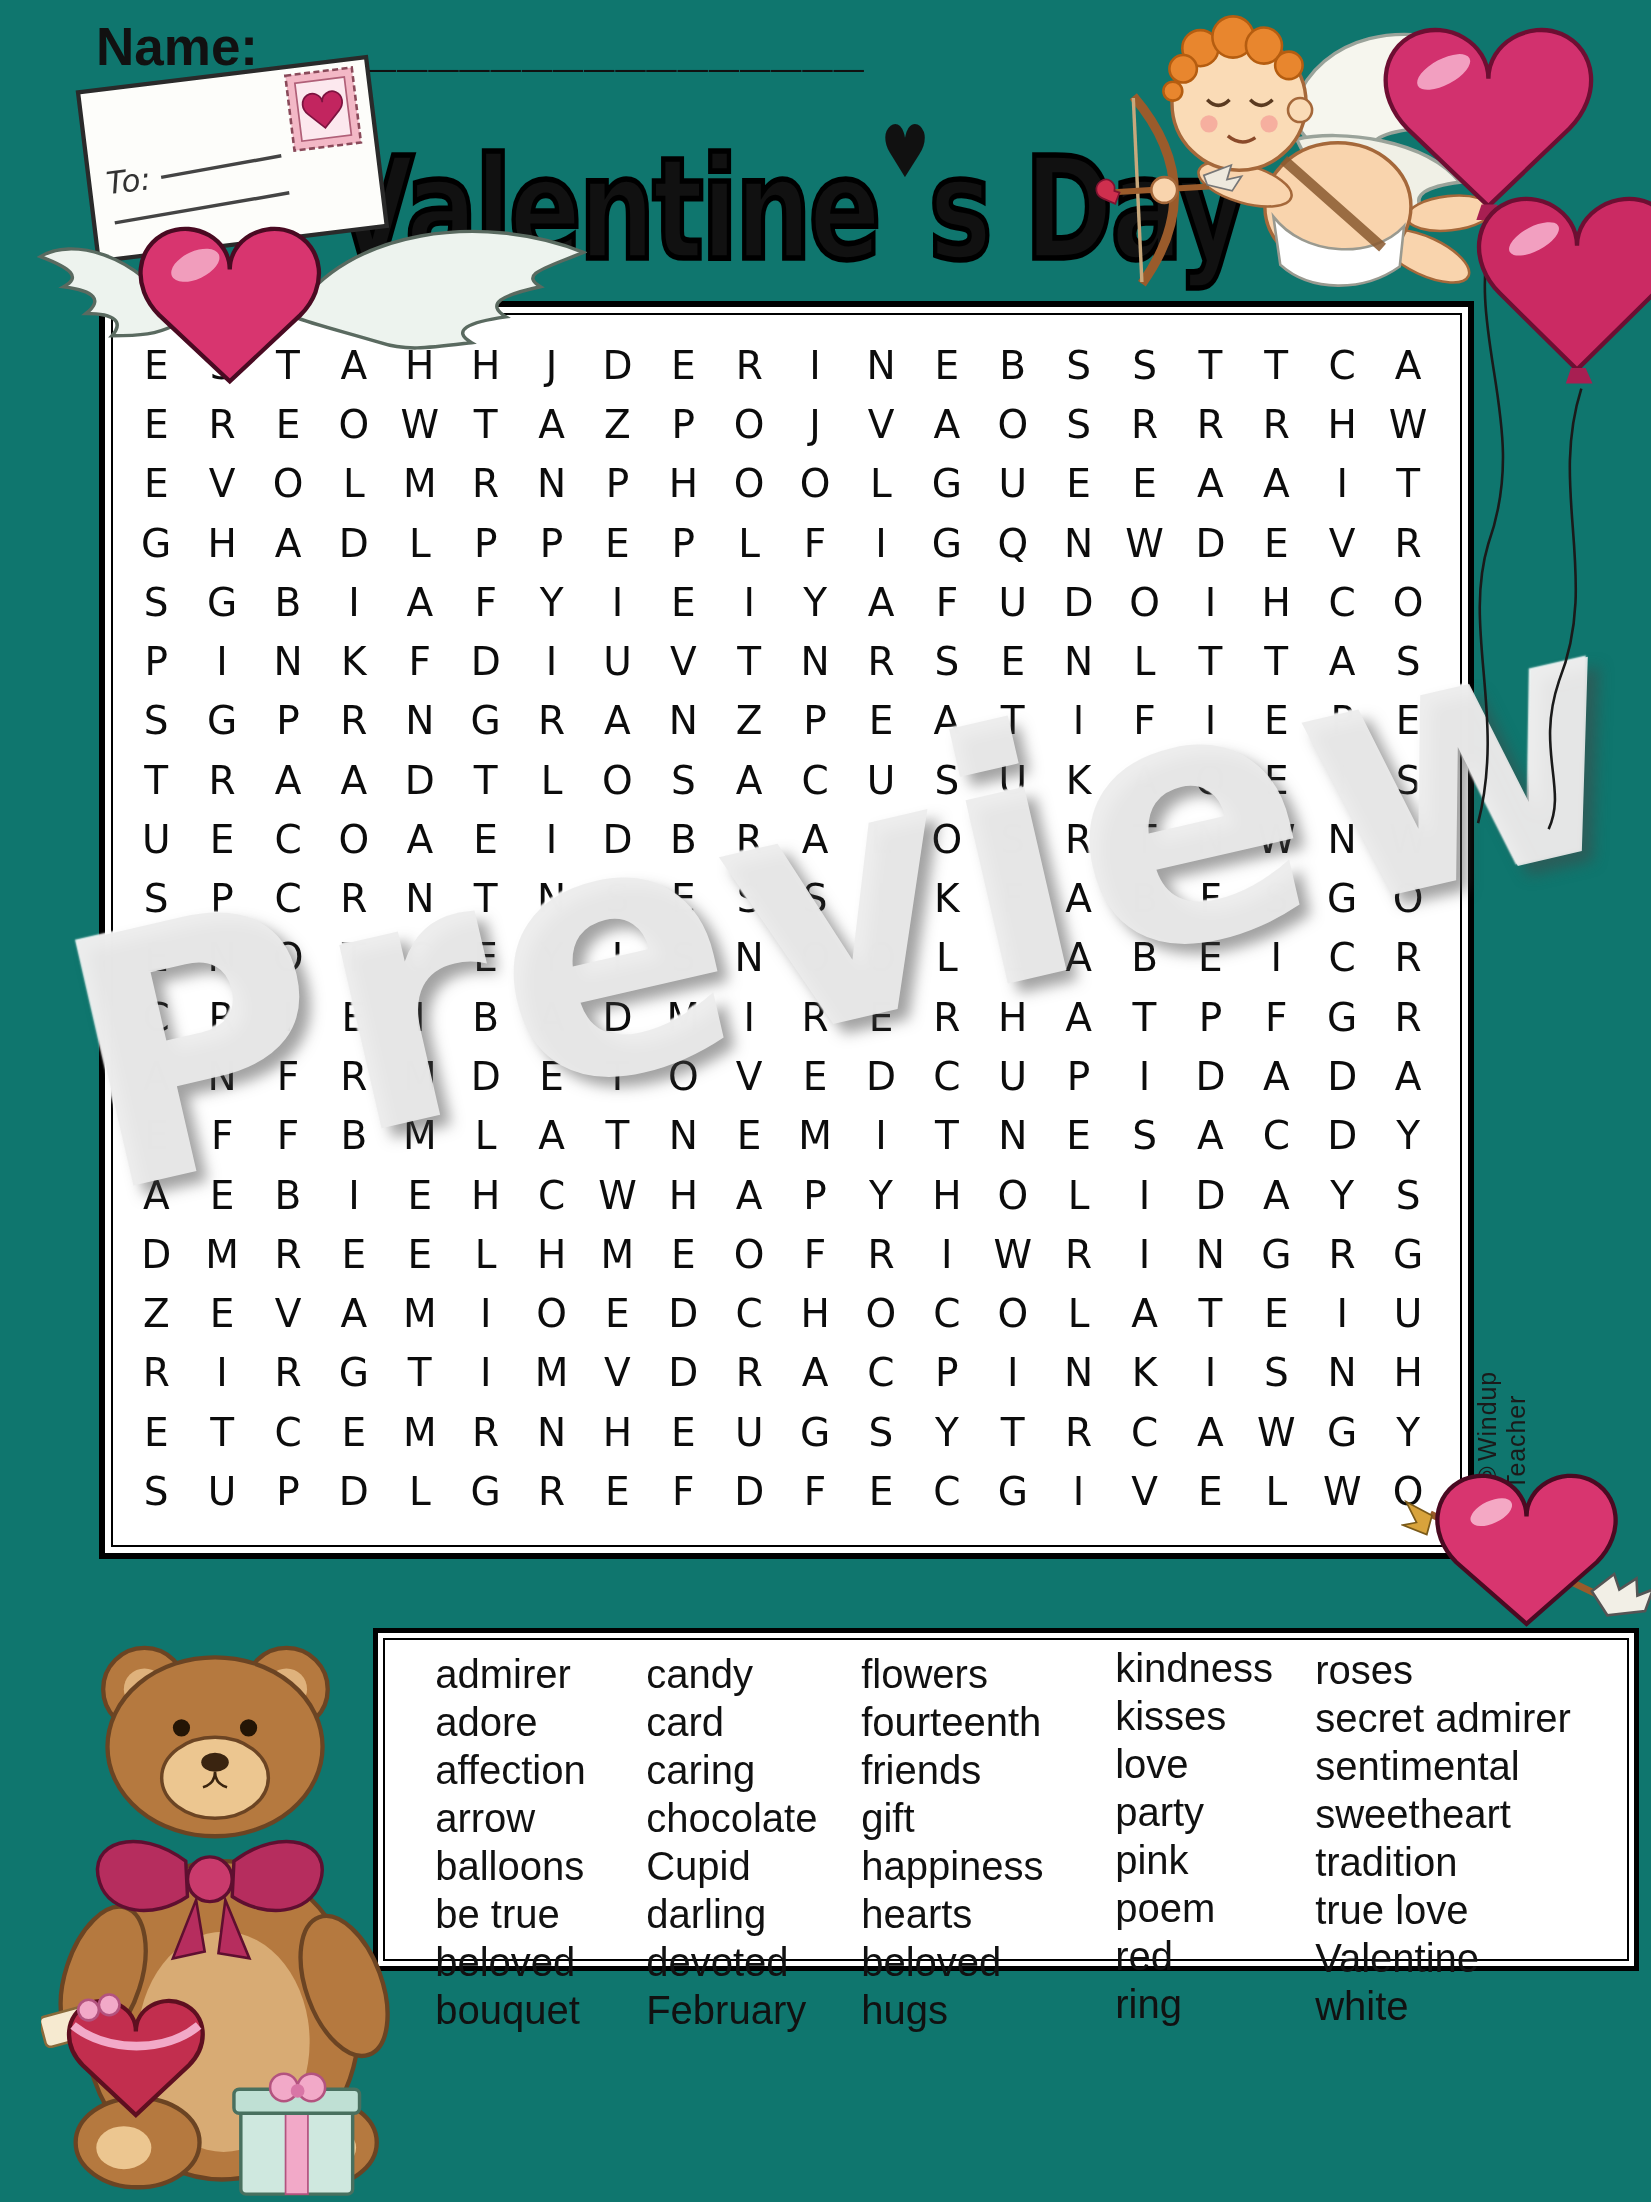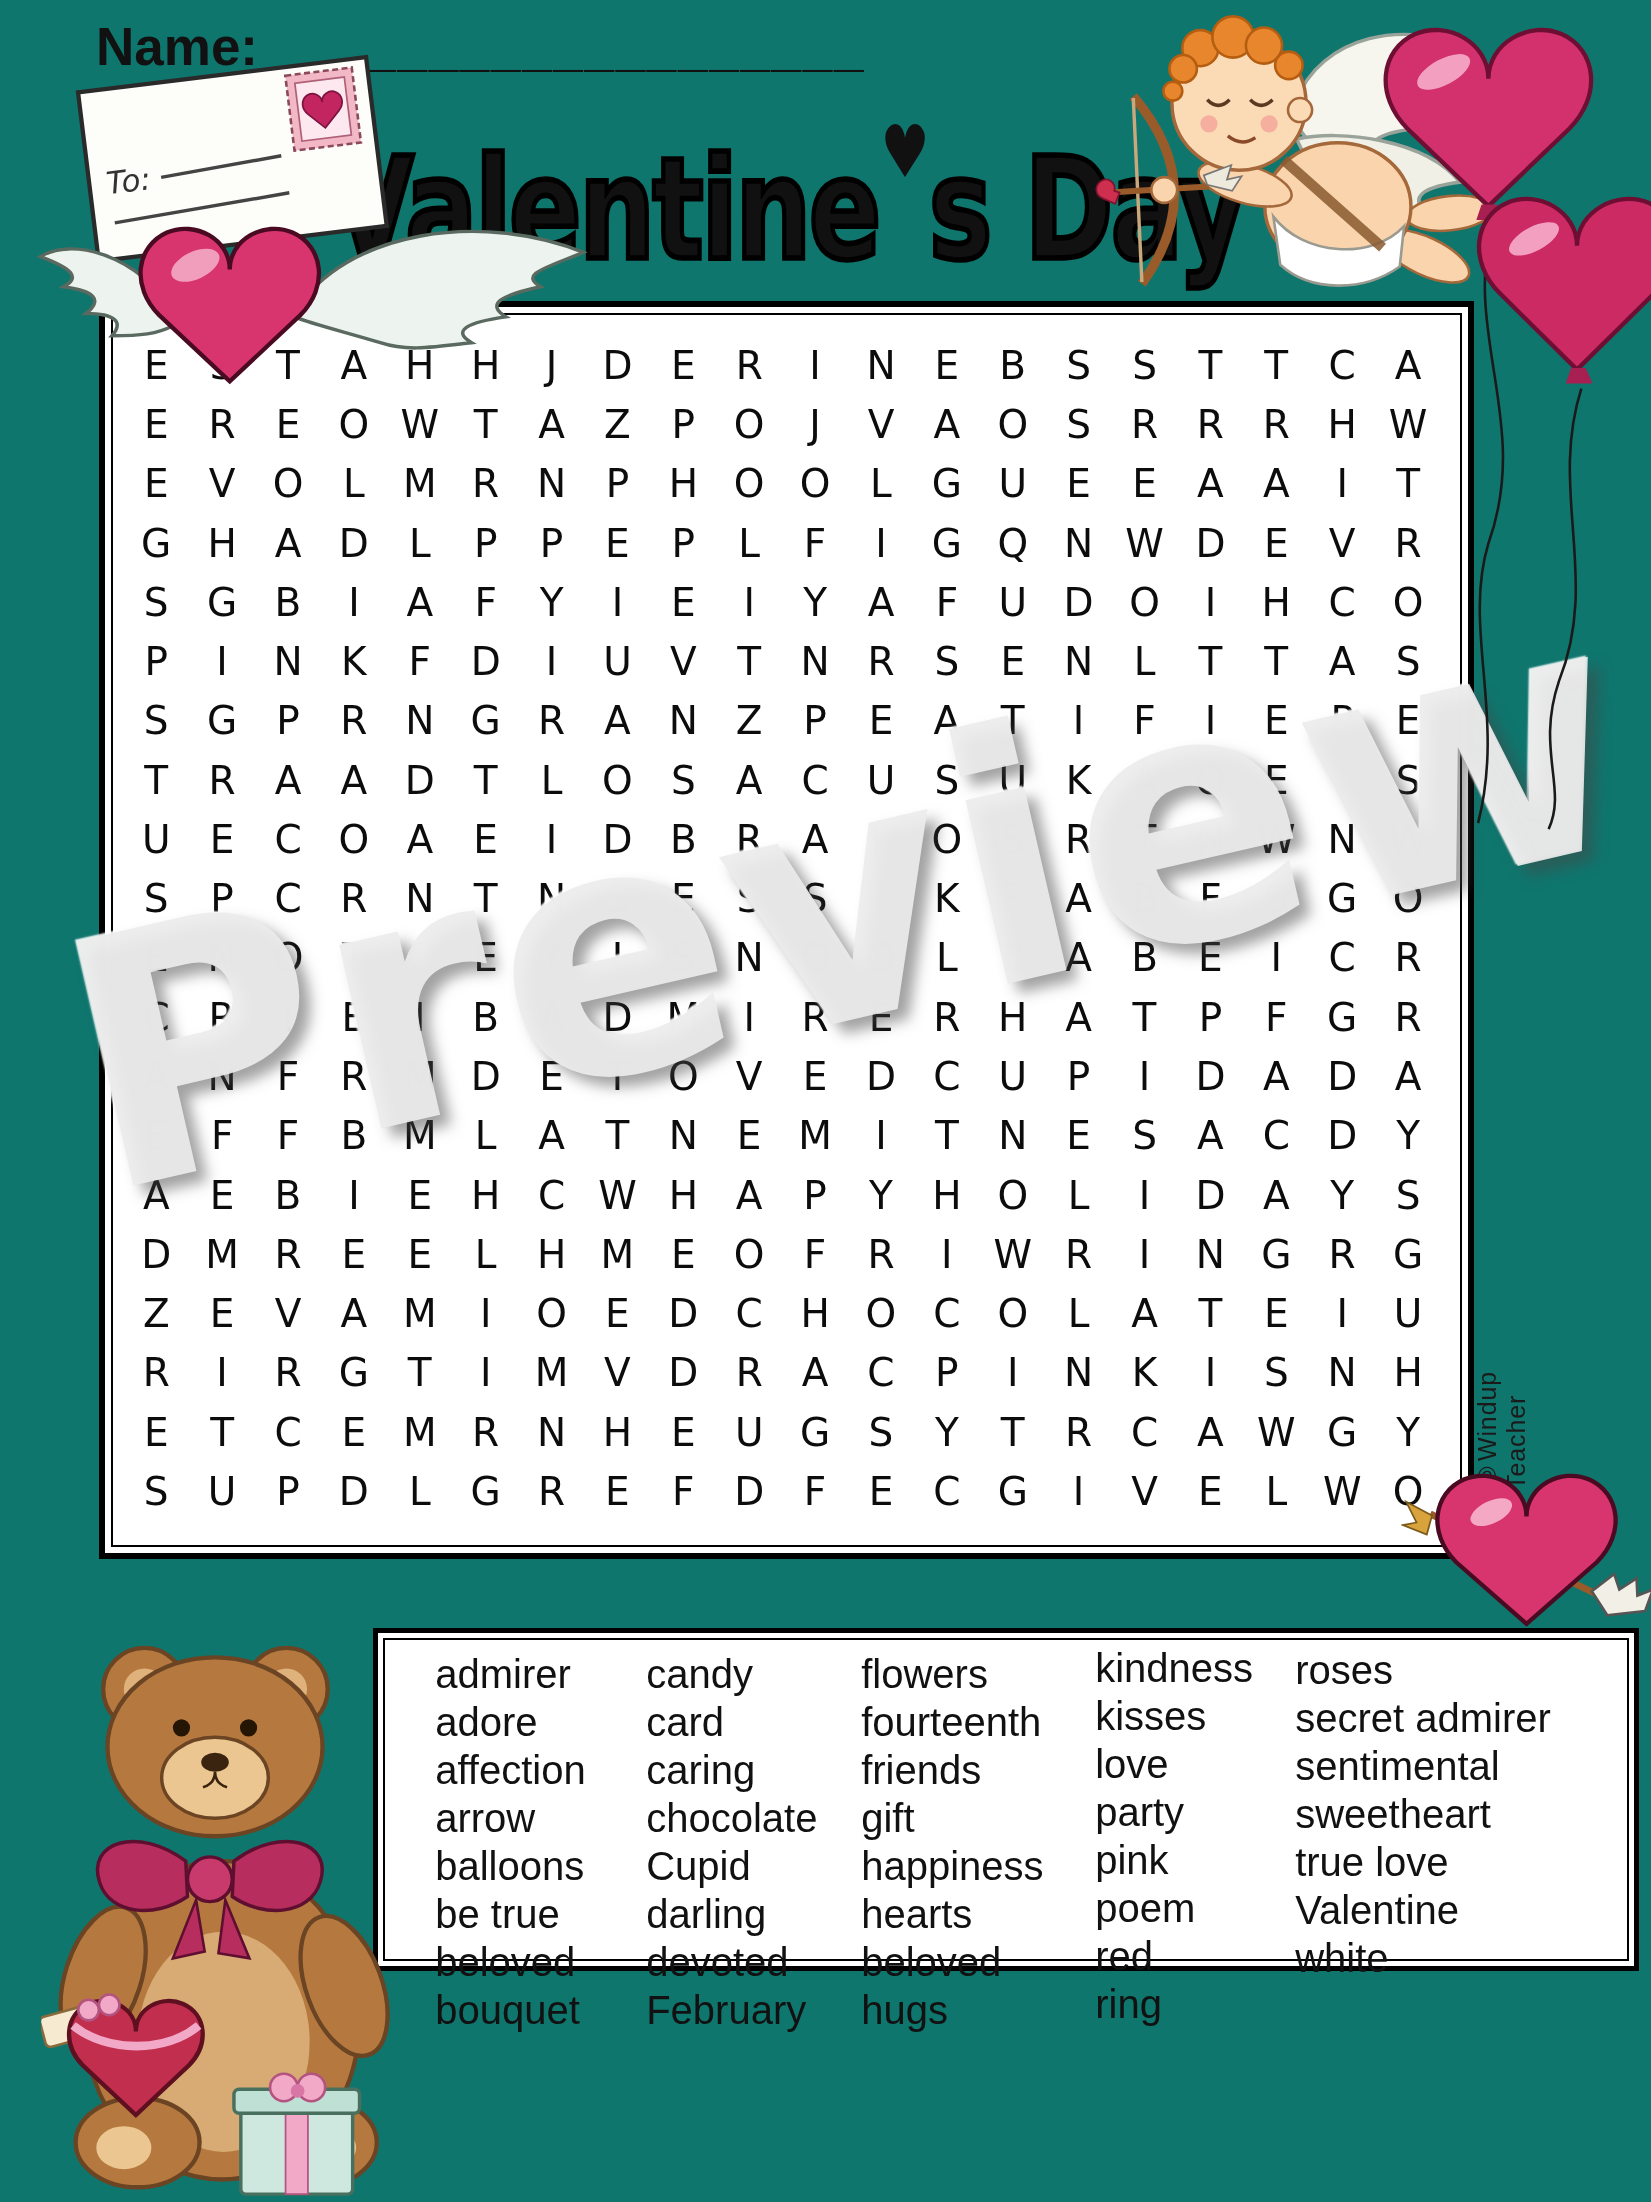--- a/index.html
+++ b/index.html
@@ -34,21 +34,21 @@
   
   .word-box{position:absolute;left:373px;top:1628px;width:1266px;height:343px;border:5.2px solid #000;
             padding:5.2px;box-sizing:border-box;background:#fff;z-index:1;}
   .word-inner{width:100%;height:100%;border:2.6px solid #000;box-sizing:border-box;
               padding:10.3px 10.3px 0 50px;}
   .word-cols{display:flex;width:100%;}
   .word-col{flex:none;font-size:40px;line-height:48px;}
   .word-col:nth-child(1){width:211px;}
   .word-col:nth-child(2){width:215px;}
   .word-col:nth-child(3){width:234px;}
-  .word-col:nth-child(4){width:200px;margin-top:-6px;}
+  .word-col:nth-child(4){width:200px;margin-top:-6px;margin-left:20px;}
   .word-col:nth-child(5){width:320px;margin-top:-4.3px;}
   
   .deco{position:absolute;z-index:6;pointer-events:none;}
   .envelope{left:82px;top:69px;width:301px;height:182px;transform:rotate(-7deg);}
   .wingheart{left:36px;top:205px;width:551px;height:185px;z-index:7;}
   .cupid{left:1080px;top:0px;width:404px;height:337px;}
   .balloons{left:1342px;top:10.3px;width:310px;height:826px;}
   .heartarrow{left:1401px;top:1452px;width:251px;height:202px;}
   .bear{left:41px;top:1616px;width:379px;height:585px;z-index:7;}
 </style>
@@ -588,20 +588,21 @@
             <div class="word">pink</div>
             <div class="word">poem</div>
             <div class="word">red</div>
             <div class="word">ring</div>
           </div>
           <div class="word-col">
             <div class="word">roses</div>
             <div class="word">secret admirer</div>
             <div class="word">sentimental</div>
             <div class="word">sweetheart</div>
+            <div class="word">tradition</div>
             <div class="word">true love</div>
             <div class="word">Valentine</div>
             <div class="word">white</div>
           </div>
         </div>
     </div>
   </div>
 
   <svg class="deco bear" viewBox="0 0 440 680">
     <circle cx="120" cy="85" r="48" fill="#b5793f" stroke="#6b4423" stroke-width="5"></circle>

